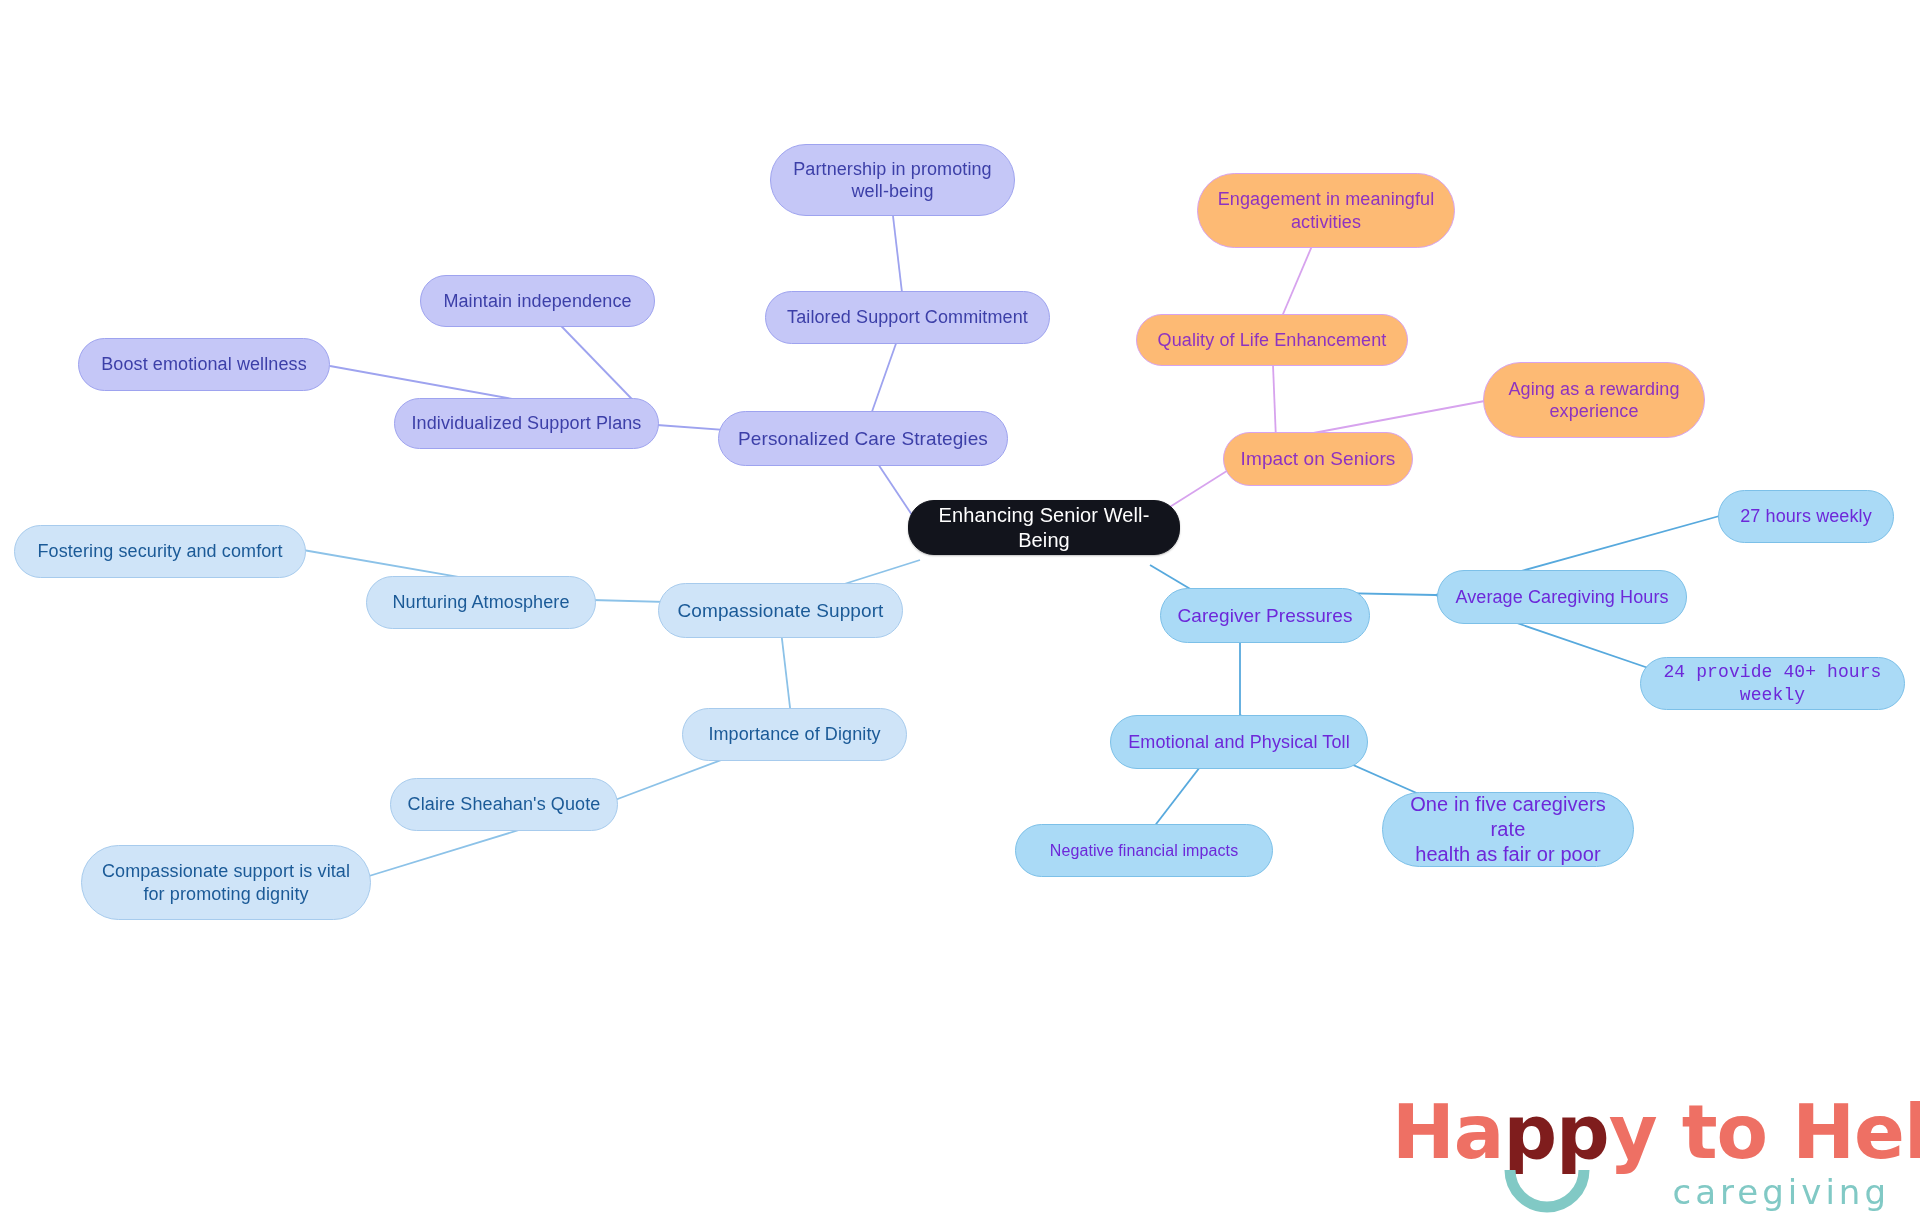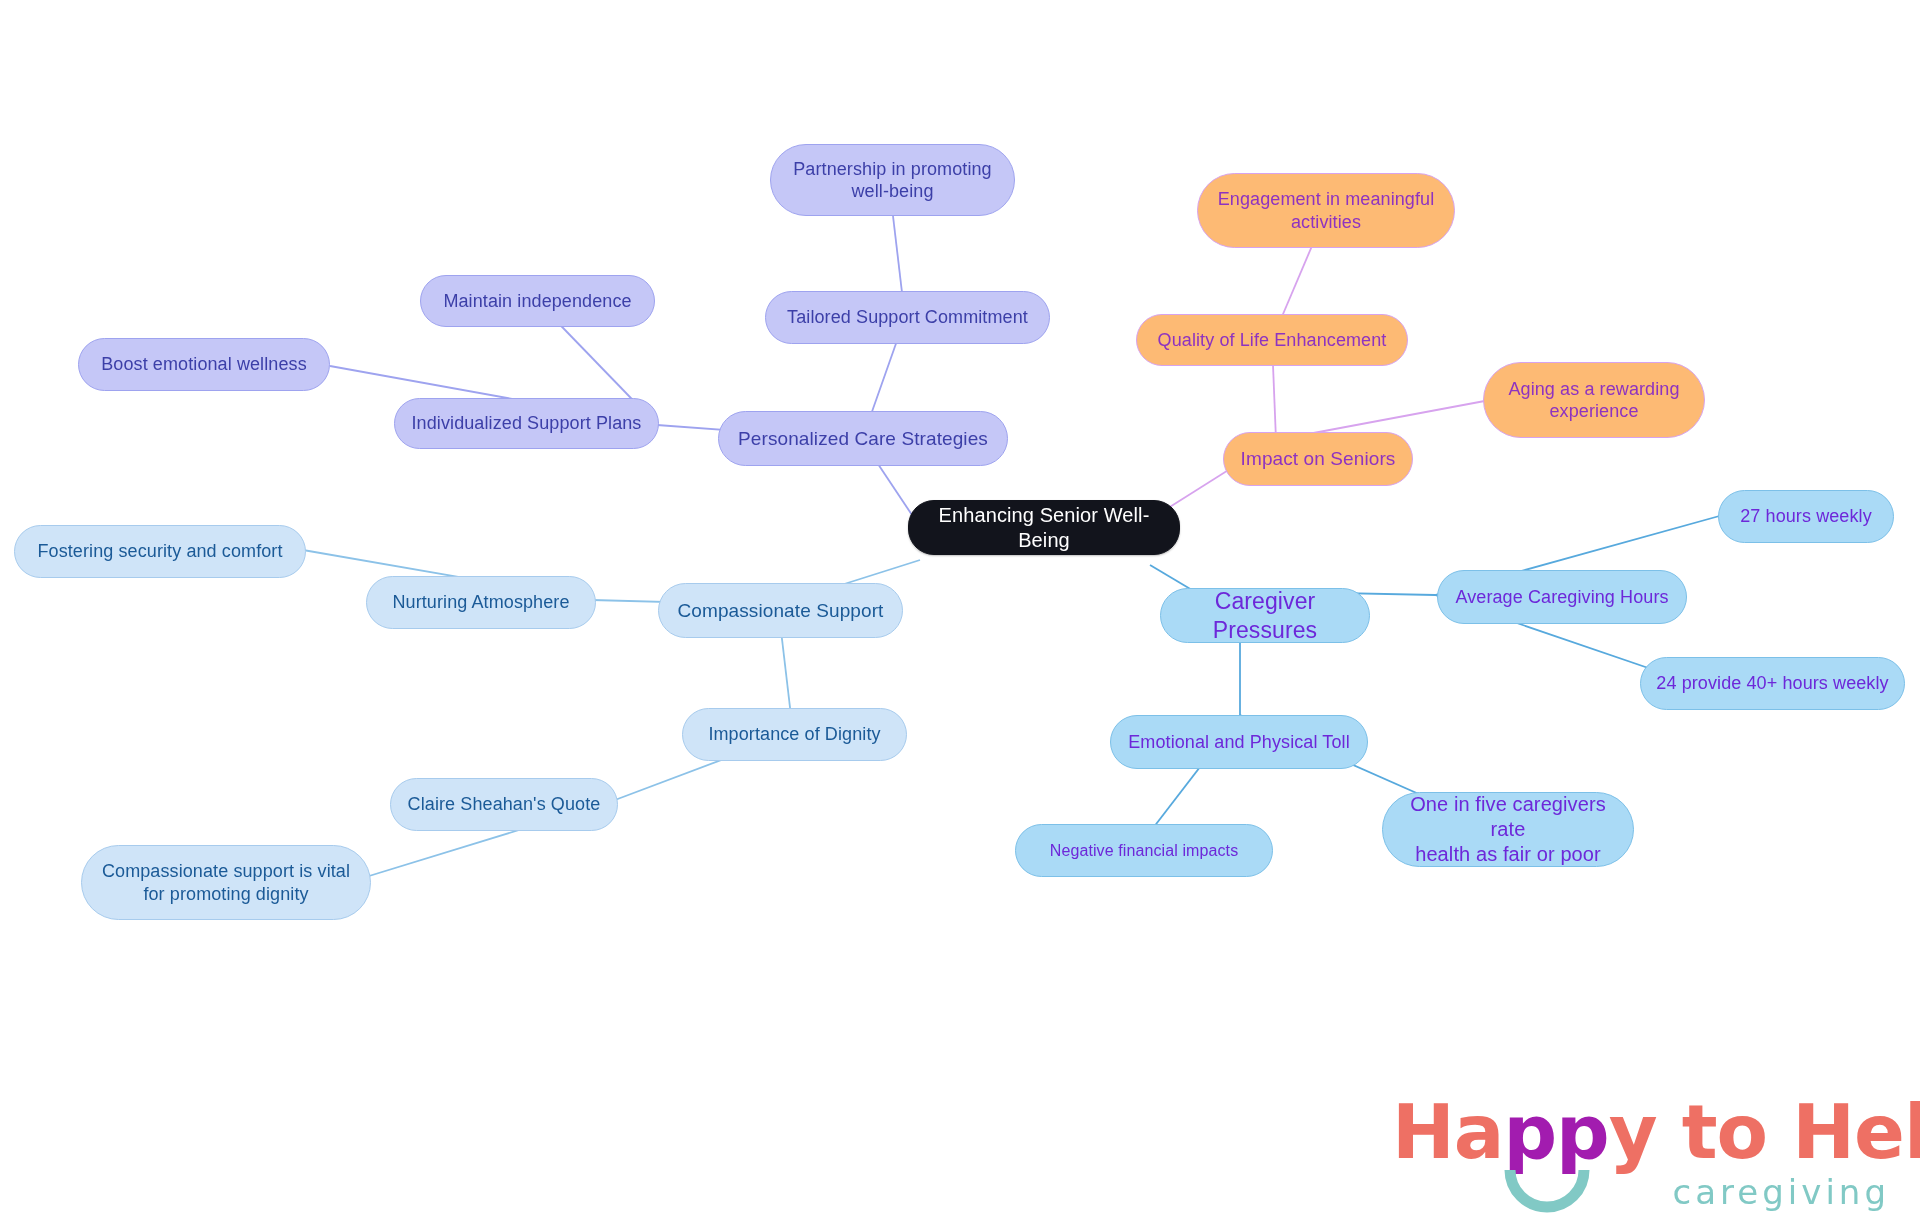--- a/index.html
+++ b/index.html
@@ -39,21 +39,21 @@
     left:1392px;top:1088px;width:500px;height:120px;
   }
   .logo-main{
     position:absolute;left:0;top:0;
     font-size:75px;font-weight:bold;
     font-family:"DejaVu Sans","Liberation Sans",sans-serif;
     letter-spacing:-1px;
     white-space:nowrap;
   }
   .logo-main .coral{color:#ee7064;}
-  .logo-main .teal{color:#a21caf;margin-top:16px;}
+  .logo-main .teal{color:#7f1d1d;margin-top:16px;}
   .logo-sub{
     position:absolute;right:2px;top:84px;
     font-size:34px;color:#81c9c5;letter-spacing:4px;
     font-family:"DejaVu Sans","Liberation Sans",sans-serif;
     white-space:nowrap;
   }
   .logo-smile{position:absolute;left:110px;top:78px;}
 </style>
 </head>
 <body>
@@ -129,27 +129,27 @@
 
   <div class="node blue1" style="left:14px;top:525px;width:292px;height:53px;font-size:18px;">Fostering security and comfort</div>
 
   <div class="node blue1" style="left:682px;top:708px;width:225px;height:53px;font-size:18px;">Importance of Dignity</div>
 
   <div class="node blue1" style="left:390px;top:778px;width:228px;height:53px;font-size:18px;">Claire Sheahan's Quote</div>
 
   <div class="node blue1" style="left:81px;top:845px;width:290px;height:75px;font-size:18px;">Compassionate support is vital
 for promoting dignity</div>
 
-  <div class="node blue2" style="left:1160px;top:588px;width:210px;height:55px;font-size:23px;">Caregiver Pressures</div>
+  <div class="node blue2" style="left:1160px;top:588px;width:210px;height:55px;font-size:19px;">Caregiver Pressures</div>
 
   <div class="node blue2" style="left:1437px;top:570px;width:250px;height:54px;font-size:18px;">Average Caregiving Hours</div>
 
   <div class="node blue2" style="left:1718px;top:490px;width:176px;height:53px;font-size:18px;">27 hours weekly</div>
 
-  <div class="node blue2" style="left:1640px;top:657px;width:265px;height:53px;font-size:18px;">24 provide 40+ hours weekly</div>
+  <div class="node blue2" style="left:1640px;top:657px;width:265px;height:53px;font-size:18px;font-family:Liberation Mono, monospace;">24 provide 40+ hours weekly</div>
 
   <div class="node blue2" style="left:1110px;top:715px;width:258px;height:54px;font-size:18px;">Emotional and Physical Toll</div>
 
   <div class="node blue2" style="left:1015px;top:824px;width:258px;height:53px;font-size:16px;">Negative financial impacts</div>
 
   <div class="node blue2" style="left:1382px;top:792px;width:252px;height:75px;font-size:20px;">One in five caregivers rate
 health as fair or poor</div>
 
   <div class="logo">
     <div class="logo-main">

